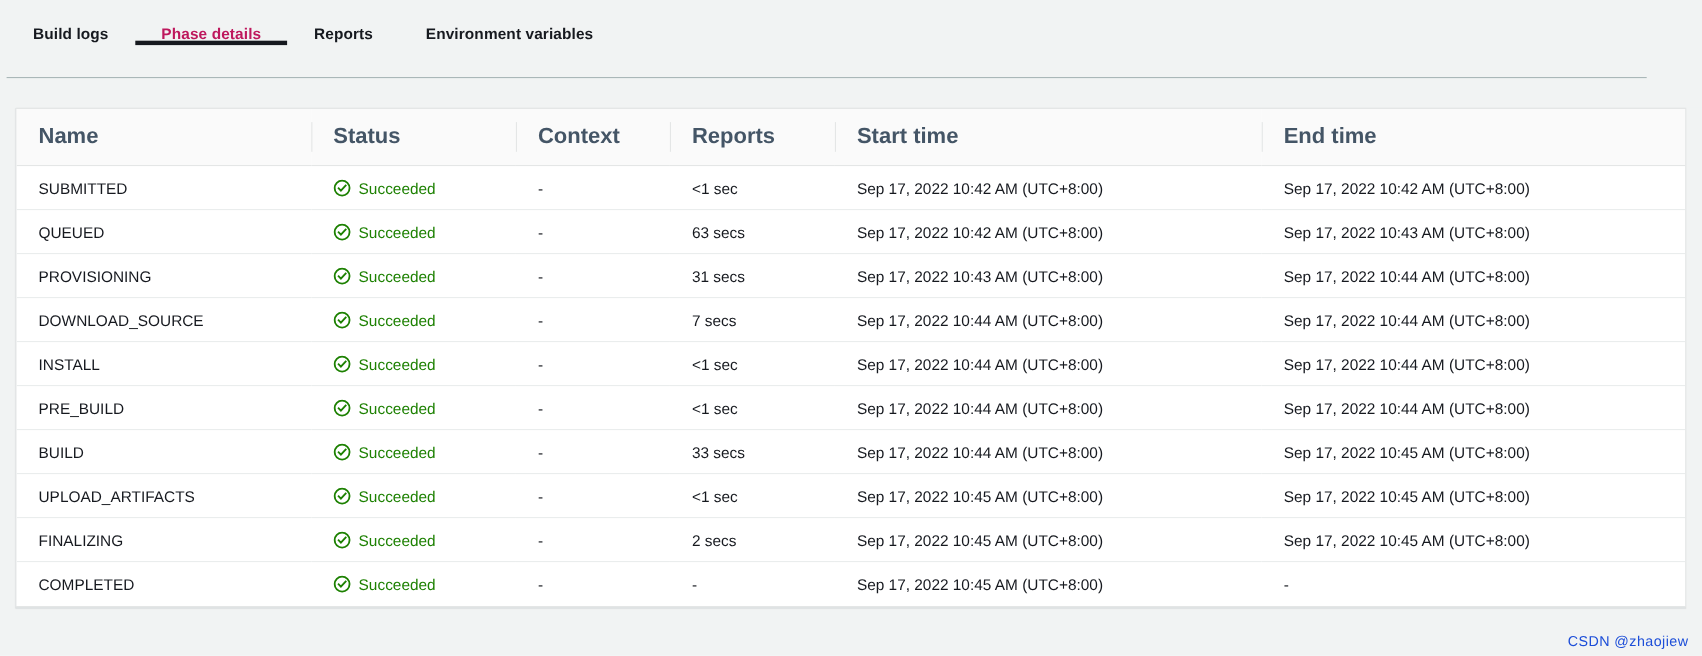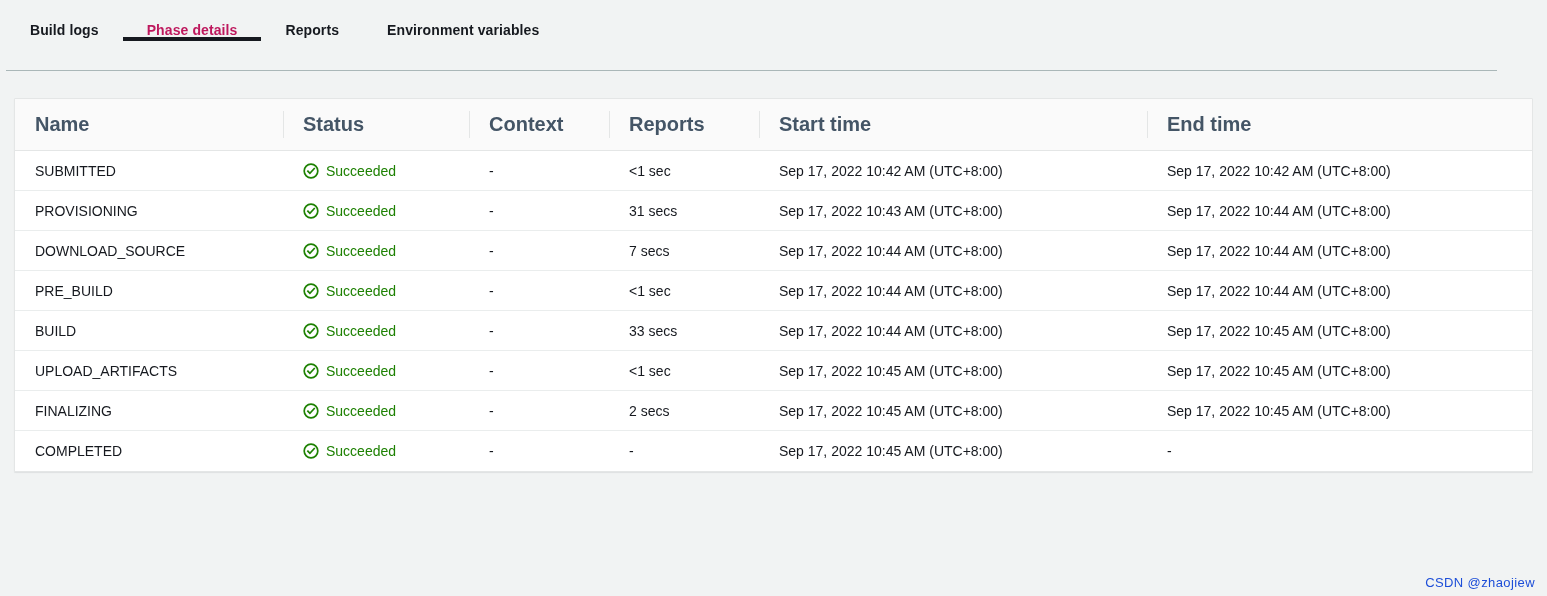--- a/index.html
+++ b/index.html
@@ -224,20 +224,36 @@
                 </svg>
                 <span class="status-label">Succeeded</span>
               </div>
             </td>
             <td>-</td>
             <td>&lt;1 sec</td>
             <td>Sep 17, 2022 10:42 AM (UTC+8:00)</td>
             <td>Sep 17, 2022 10:42 AM (UTC+8:00)</td>
           </tr>
           <tr>
+            <td>QUEUED</td>
+            <td>
+              <div class="status-cell">
+                <svg viewBox="0 0 16 16" class="check-icon">
+                  <circle cx="8" cy="8" r="6.8" fill="none" stroke="#1d8102" stroke-width="1.7"></circle>
+                  <path d="M4.9 8.2 L6.9 10.3 L11.2 5.6" fill="none" stroke="#1d8102" stroke-width="1.7" stroke-linecap="square" stroke-linejoin="miter"></path>
+                </svg>
+                <span class="status-label">Succeeded</span>
+              </div>
+            </td>
+            <td>-</td>
+            <td>63 secs</td>
+            <td>Sep 17, 2022 10:42 AM (UTC+8:00)</td>
+            <td>Sep 17, 2022 10:43 AM (UTC+8:00)</td>
+          </tr>
+          <tr>
             <td>PROVISIONING</td>
             <td>
               <div class="status-cell">
                 <svg viewBox="0 0 16 16" class="check-icon">
                   <circle cx="8" cy="8" r="6.8" fill="none" stroke="#1d8102" stroke-width="1.7"></circle>
                   <path d="M4.9 8.2 L6.9 10.3 L11.2 5.6" fill="none" stroke="#1d8102" stroke-width="1.7" stroke-linecap="square" stroke-linejoin="miter"></path>
                 </svg>
                 <span class="status-label">Succeeded</span>
               </div>
             </td>
@@ -252,20 +268,36 @@
               <div class="status-cell">
                 <svg viewBox="0 0 16 16" class="check-icon">
                   <circle cx="8" cy="8" r="6.8" fill="none" stroke="#1d8102" stroke-width="1.7"></circle>
                   <path d="M4.9 8.2 L6.9 10.3 L11.2 5.6" fill="none" stroke="#1d8102" stroke-width="1.7" stroke-linecap="square" stroke-linejoin="miter"></path>
                 </svg>
                 <span class="status-label">Succeeded</span>
               </div>
             </td>
             <td>-</td>
             <td>7 secs</td>
+            <td>Sep 17, 2022 10:44 AM (UTC+8:00)</td>
+            <td>Sep 17, 2022 10:44 AM (UTC+8:00)</td>
+          </tr>
+          <tr>
+            <td>INSTALL</td>
+            <td>
+              <div class="status-cell">
+                <svg viewBox="0 0 16 16" class="check-icon">
+                  <circle cx="8" cy="8" r="6.8" fill="none" stroke="#1d8102" stroke-width="1.7"></circle>
+                  <path d="M4.9 8.2 L6.9 10.3 L11.2 5.6" fill="none" stroke="#1d8102" stroke-width="1.7" stroke-linecap="square" stroke-linejoin="miter"></path>
+                </svg>
+                <span class="status-label">Succeeded</span>
+              </div>
+            </td>
+            <td>-</td>
+            <td>&lt;1 sec</td>
             <td>Sep 17, 2022 10:44 AM (UTC+8:00)</td>
             <td>Sep 17, 2022 10:44 AM (UTC+8:00)</td>
           </tr>
           <tr>
             <td>PRE_BUILD</td>
             <td>
               <div class="status-cell">
                 <svg viewBox="0 0 16 16" class="check-icon">
                   <circle cx="8" cy="8" r="6.8" fill="none" stroke="#1d8102" stroke-width="1.7"></circle>
                   <path d="M4.9 8.2 L6.9 10.3 L11.2 5.6" fill="none" stroke="#1d8102" stroke-width="1.7" stroke-linecap="square" stroke-linejoin="miter"></path>

